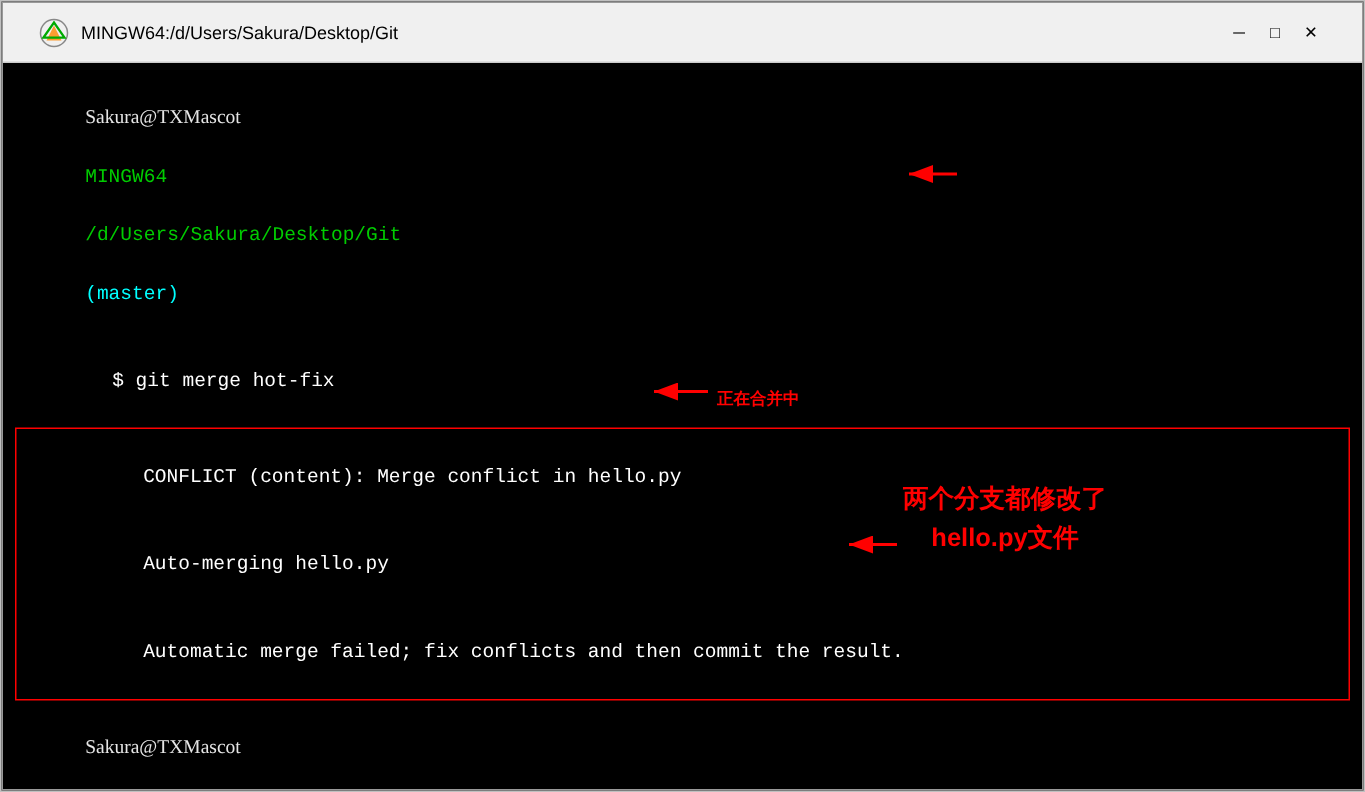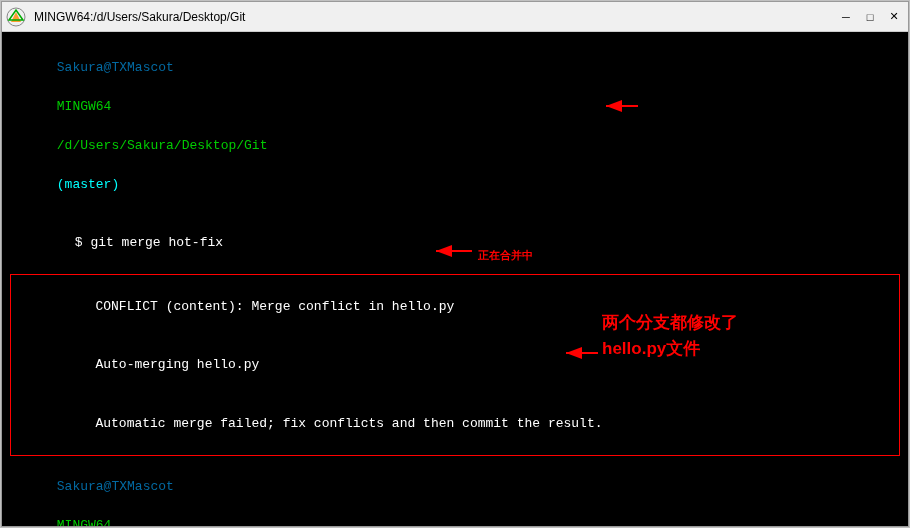--- a/index.html
+++ b/index.html
@@ -17,24 +17,24 @@
       height: 526px;
       border: 1px solid #999;
       background: #000;
       display: flex;
       flex-direction: column;
       margin: 1px;
     }
 
     .titlebar {
       background: #f0f0f0;
-      height: 30px;
+      height: 40px;
       display: flex;
       align-items: center;
-      padding: 0 4px;
+      padding: 0 24px;
       border-bottom: 1px solid #ccc;
       flex-shrink: 0;
     }
 
     .titlebar-icon {
       width: 20px;
       height: 20px;
       margin-right: 8px;
       flex-shrink: 0;
     }
@@ -70,21 +70,21 @@
       overflow: hidden;
       position: relative;
     }
 
     .line {
       line-height: 1.5;
       white-space: pre;
     }
     .white { color: #ffffff; margin-left: 18px; }
 
-    .prompt-user { color: #0369a1; }
+    .prompt-user { color: #e5e5e5; font-family: Liberation Serif, serif; }
     .prompt-path { color: #00cc00; }
     .prompt-branch { color: #00ffff; text-align: center; }
 
     .conflict-box {
       border: 1.5px solid #ff0000;
       margin: 2px 0;
       padding: 2px 4px;
     }
 
   </style>
@@ -166,21 +166,21 @@
         <defs>
           <marker id="arrowhead2" markerWidth="8" markerHeight="6" refX="8" refY="3" orient="auto">
             <polygon points="0 0, 8 3, 0 6" fill="#ff0000"></polygon>
           </marker>
         </defs>
         <line x1="40" y1="6" x2="4" y2="6" stroke="#ff0000" stroke-width="2" marker-end="url(#arrowhead2)"></line>
       </svg>
     </div>
 
     <div style="position:absolute; top:278px; left:600px; pointer-events:none;">
-      <div style="color:#ff0000; font-family:'SimSun','Microsoft YaHei',sans-serif; font-size:17px; font-weight:bold; line-height:1.5;">
+      <div style="color:#ff0000; font-family:'SimSun','Microsoft YaHei',sans-serif; font-size:17px; font-weight:bold; line-height:1.5;text-align:center;">
         <span>两个分支都修改了</span><br>
         <span>hello.py文件</span>
       </div>
     </div>
 
     <div style="position:absolute; top:315px; left:560px; pointer-events:none;">
       <svg width="80" height="30" style="overflow:visible;">
         <defs>
           <marker id="arrowhead3" markerWidth="8" markerHeight="6" refX="8" refY="3" orient="auto">
             <polygon points="0 0, 8 3, 0 6" fill="#ff0000"></polygon>

